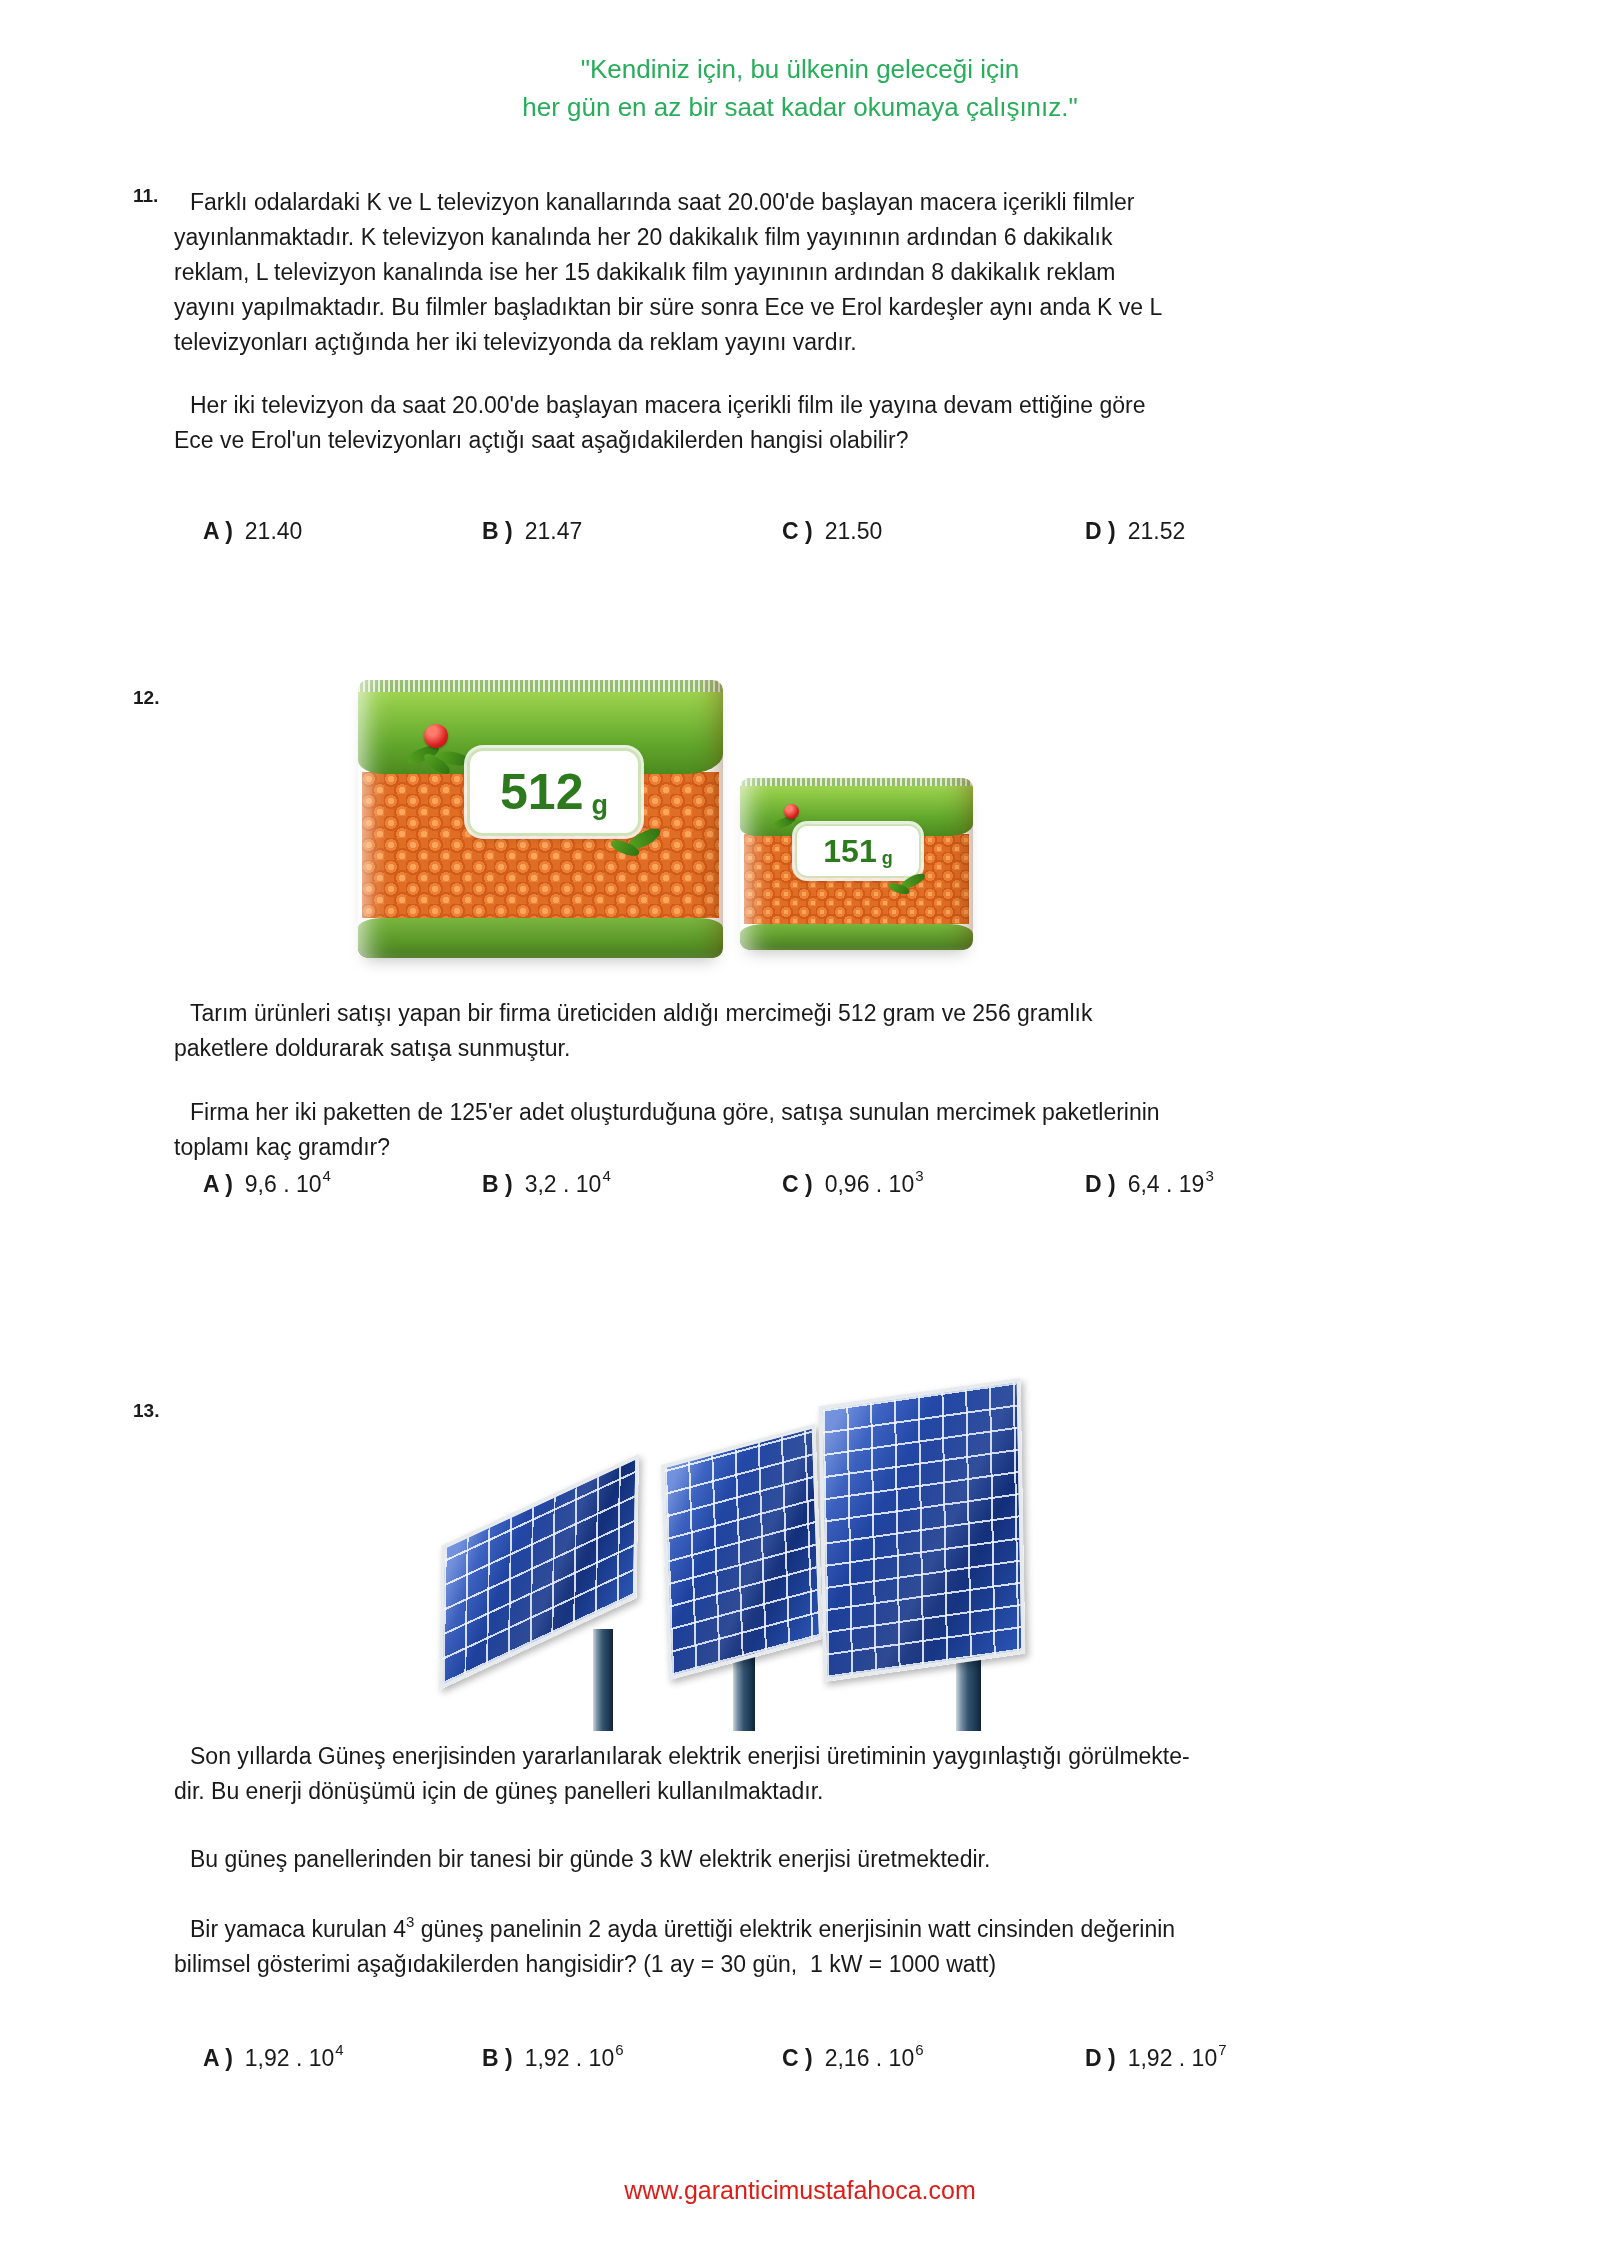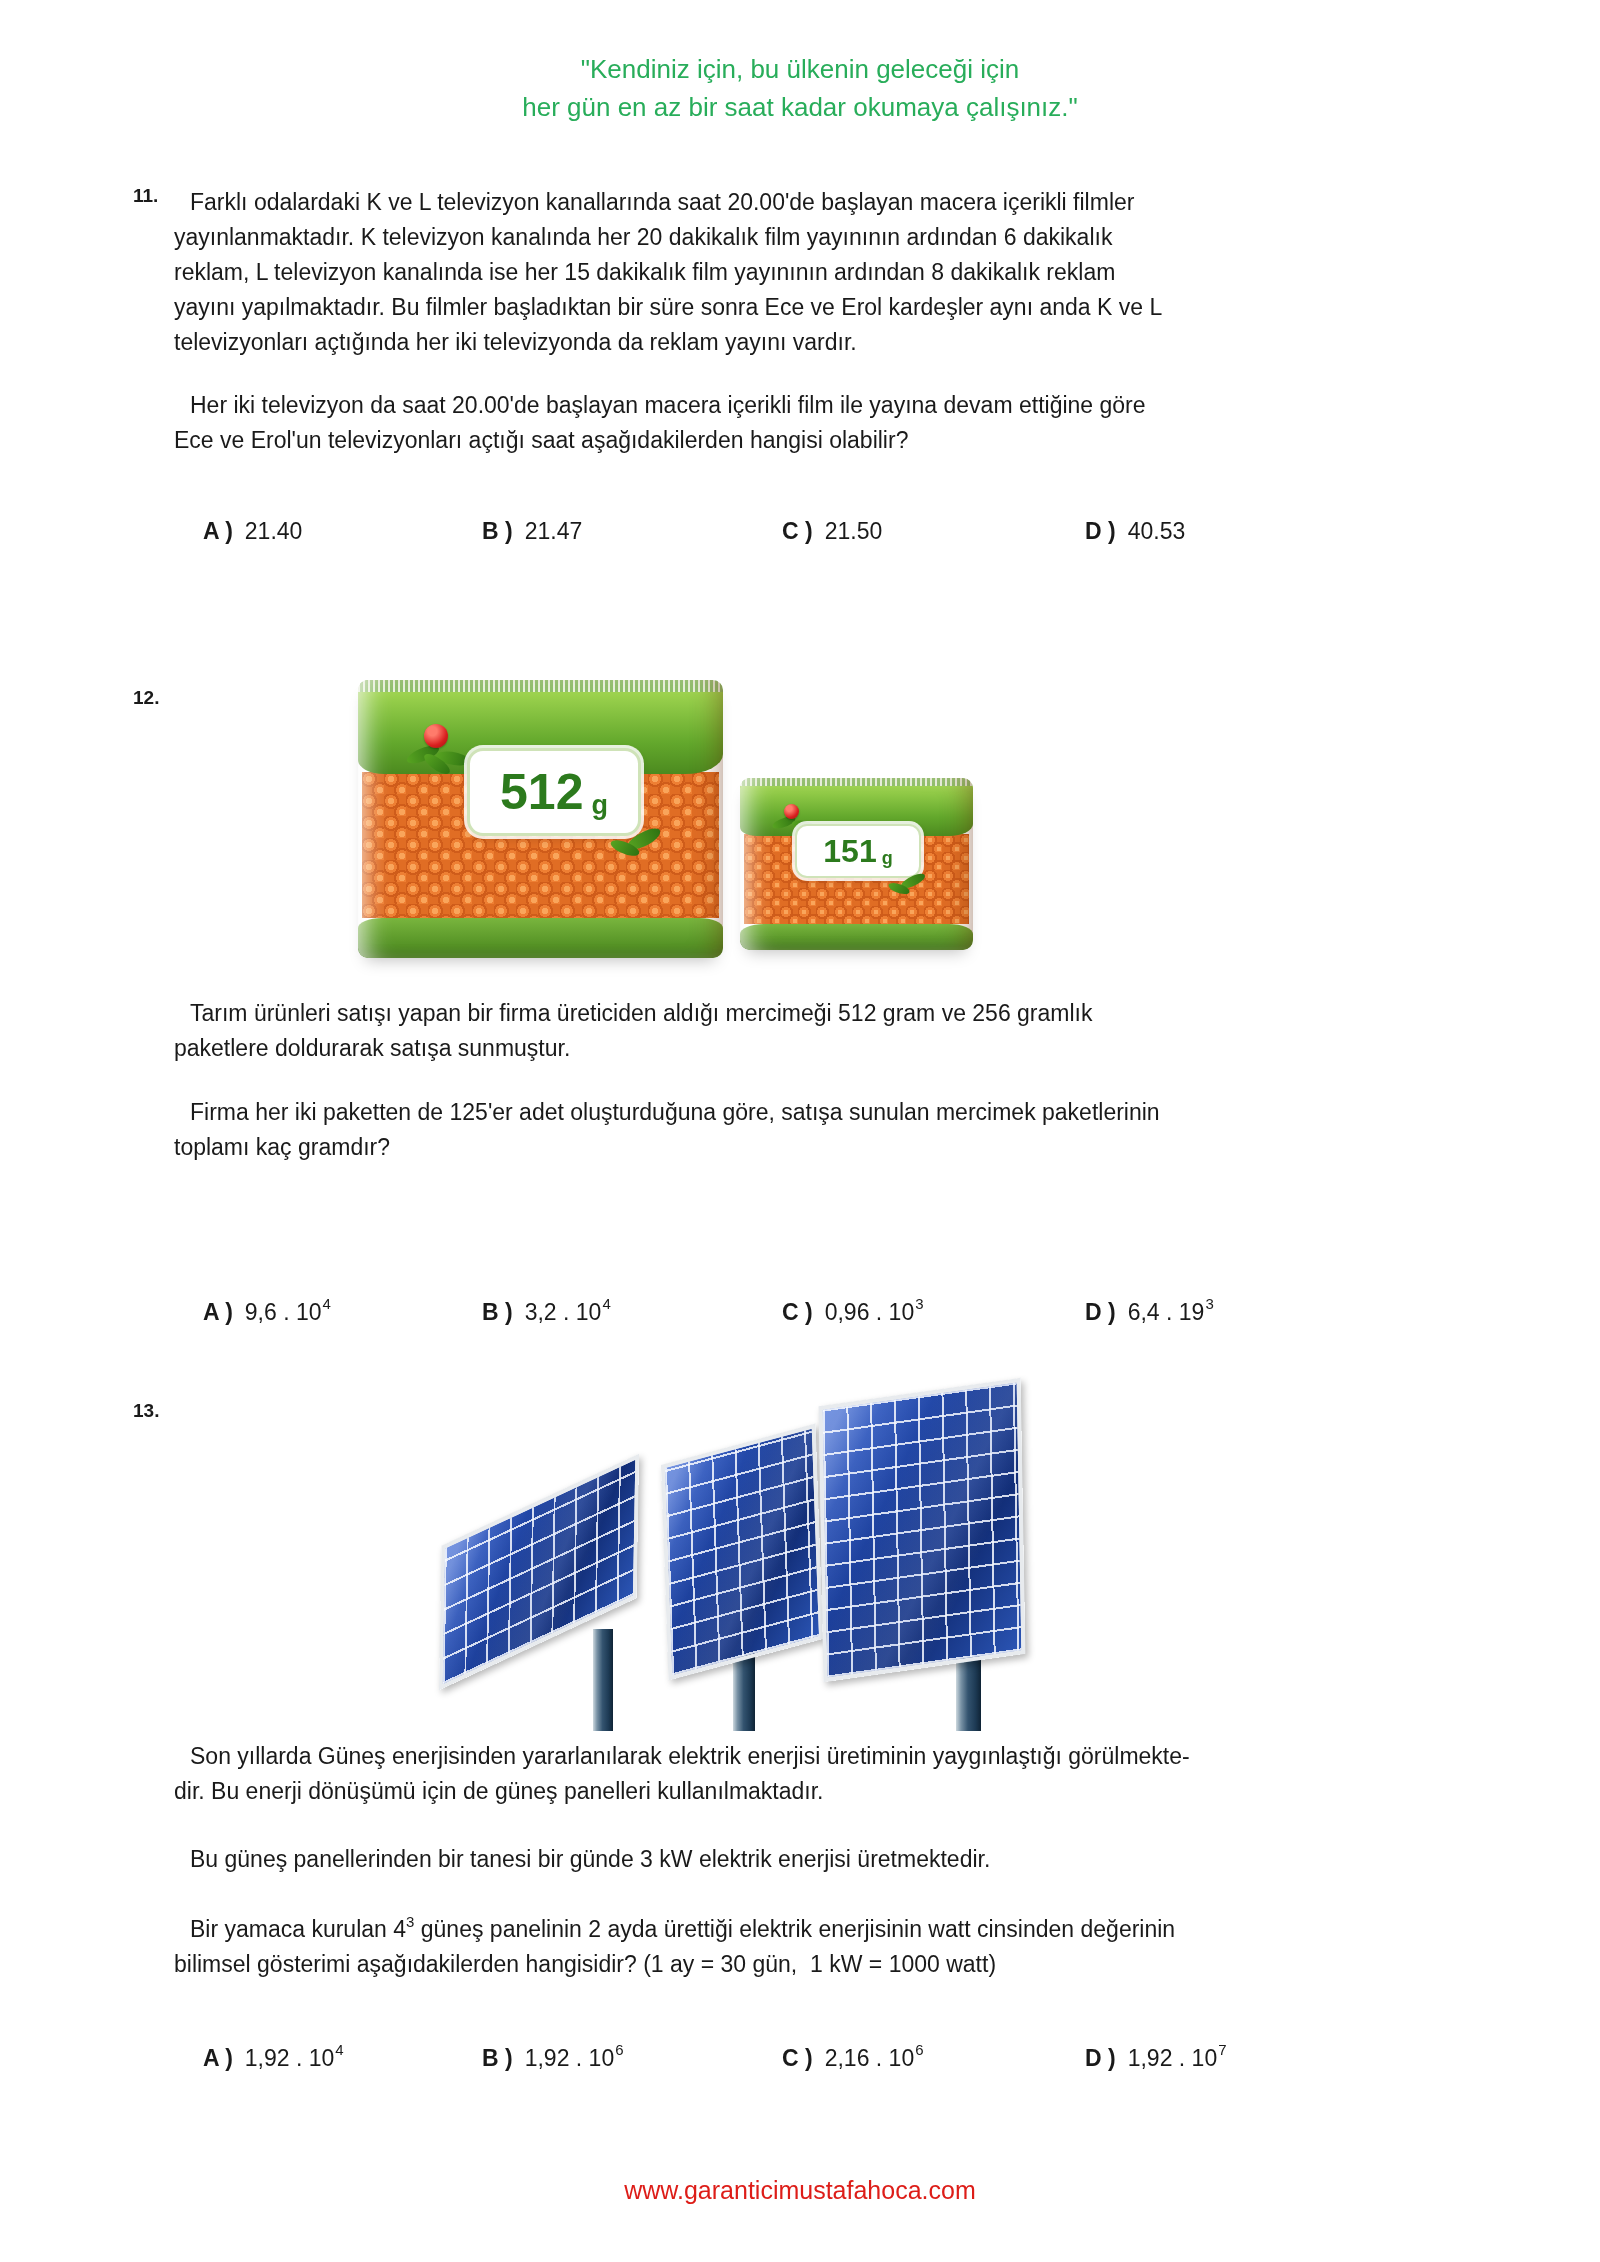--- a/index.html
+++ b/index.html
@@ -102,21 +102,21 @@
     <div class="opt" style="left:203px">
       <span class="letter">A )</span><span>21.40</span><sup></sup>
     </div>
     <div class="opt" style="left:482px">
       <span class="letter">B )</span><span>21.47</span><sup></sup>
     </div>
     <div class="opt" style="left:782px">
       <span class="letter">C )</span><span>21.50</span><sup></sup>
     </div>
     <div class="opt" style="left:1085px">
-      <span class="letter">D )</span><span>40.53</span><sup></sup>
+      <span class="letter">D )</span><span>21.52</span><sup></sup>
     </div>
   </div>
 
   <div class="qnum" style="top:687px">12.</div>
 
   <div class="lentils-img">
 
     <div class="bag" style="left:0;top:2px;width:365px;height:278px">
       <div class="lentil-fill" style="top:92px;bottom:40px"></div>
       <div class="crimp" style="height:14px"></div>
@@ -153,21 +153,21 @@
       <div class="leaf" style="left:148px;top:106px;width:22px;height:9px;transform:rotate(24deg)"></div>
       <div class="shade"></div>
     </div>
   </div>
 
   <div class="para" style="top:996px">Tarım ürünleri satışı yapan bir firma üreticiden aldığı mercimeği 512 gram ve 256 gramlık
 paketlere doldurarak satışa sunmuştur.</div>
   <div class="para" style="top:1095px">Firma her iki paketten de 125'er adet oluşturduğuna göre, satışa sunulan mercimek paketlerinin
 toplamı kaç gramdır?</div>
 
-  <div class="options" style="top:1299px">
+  <div class="options" style="top:1171px">
     <div class="opt" style="left:203px">
       <span class="letter">A )</span><span>9,6 . 10</span><sup>4</sup>
     </div>
     <div class="opt" style="left:482px">
       <span class="letter">B )</span><span>3,2 . 10</span><sup>4</sup>
     </div>
     <div class="opt" style="left:782px">
       <span class="letter">C )</span><span>0,96 . 10</span><sup>3</sup>
     </div>
     <div class="opt" style="left:1085px">

